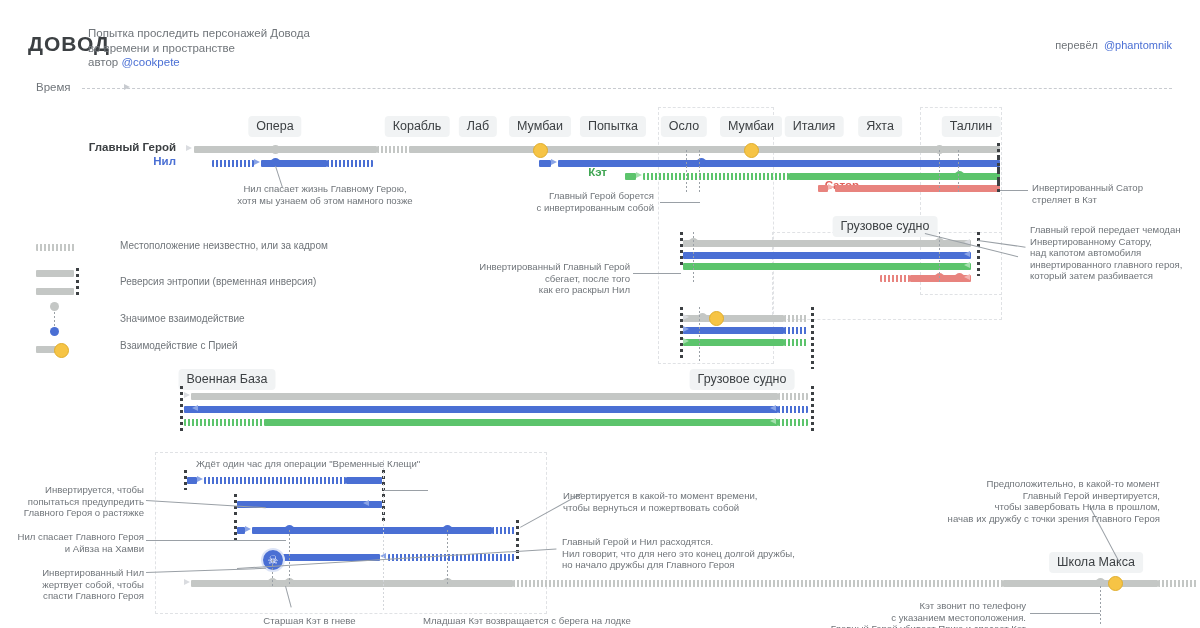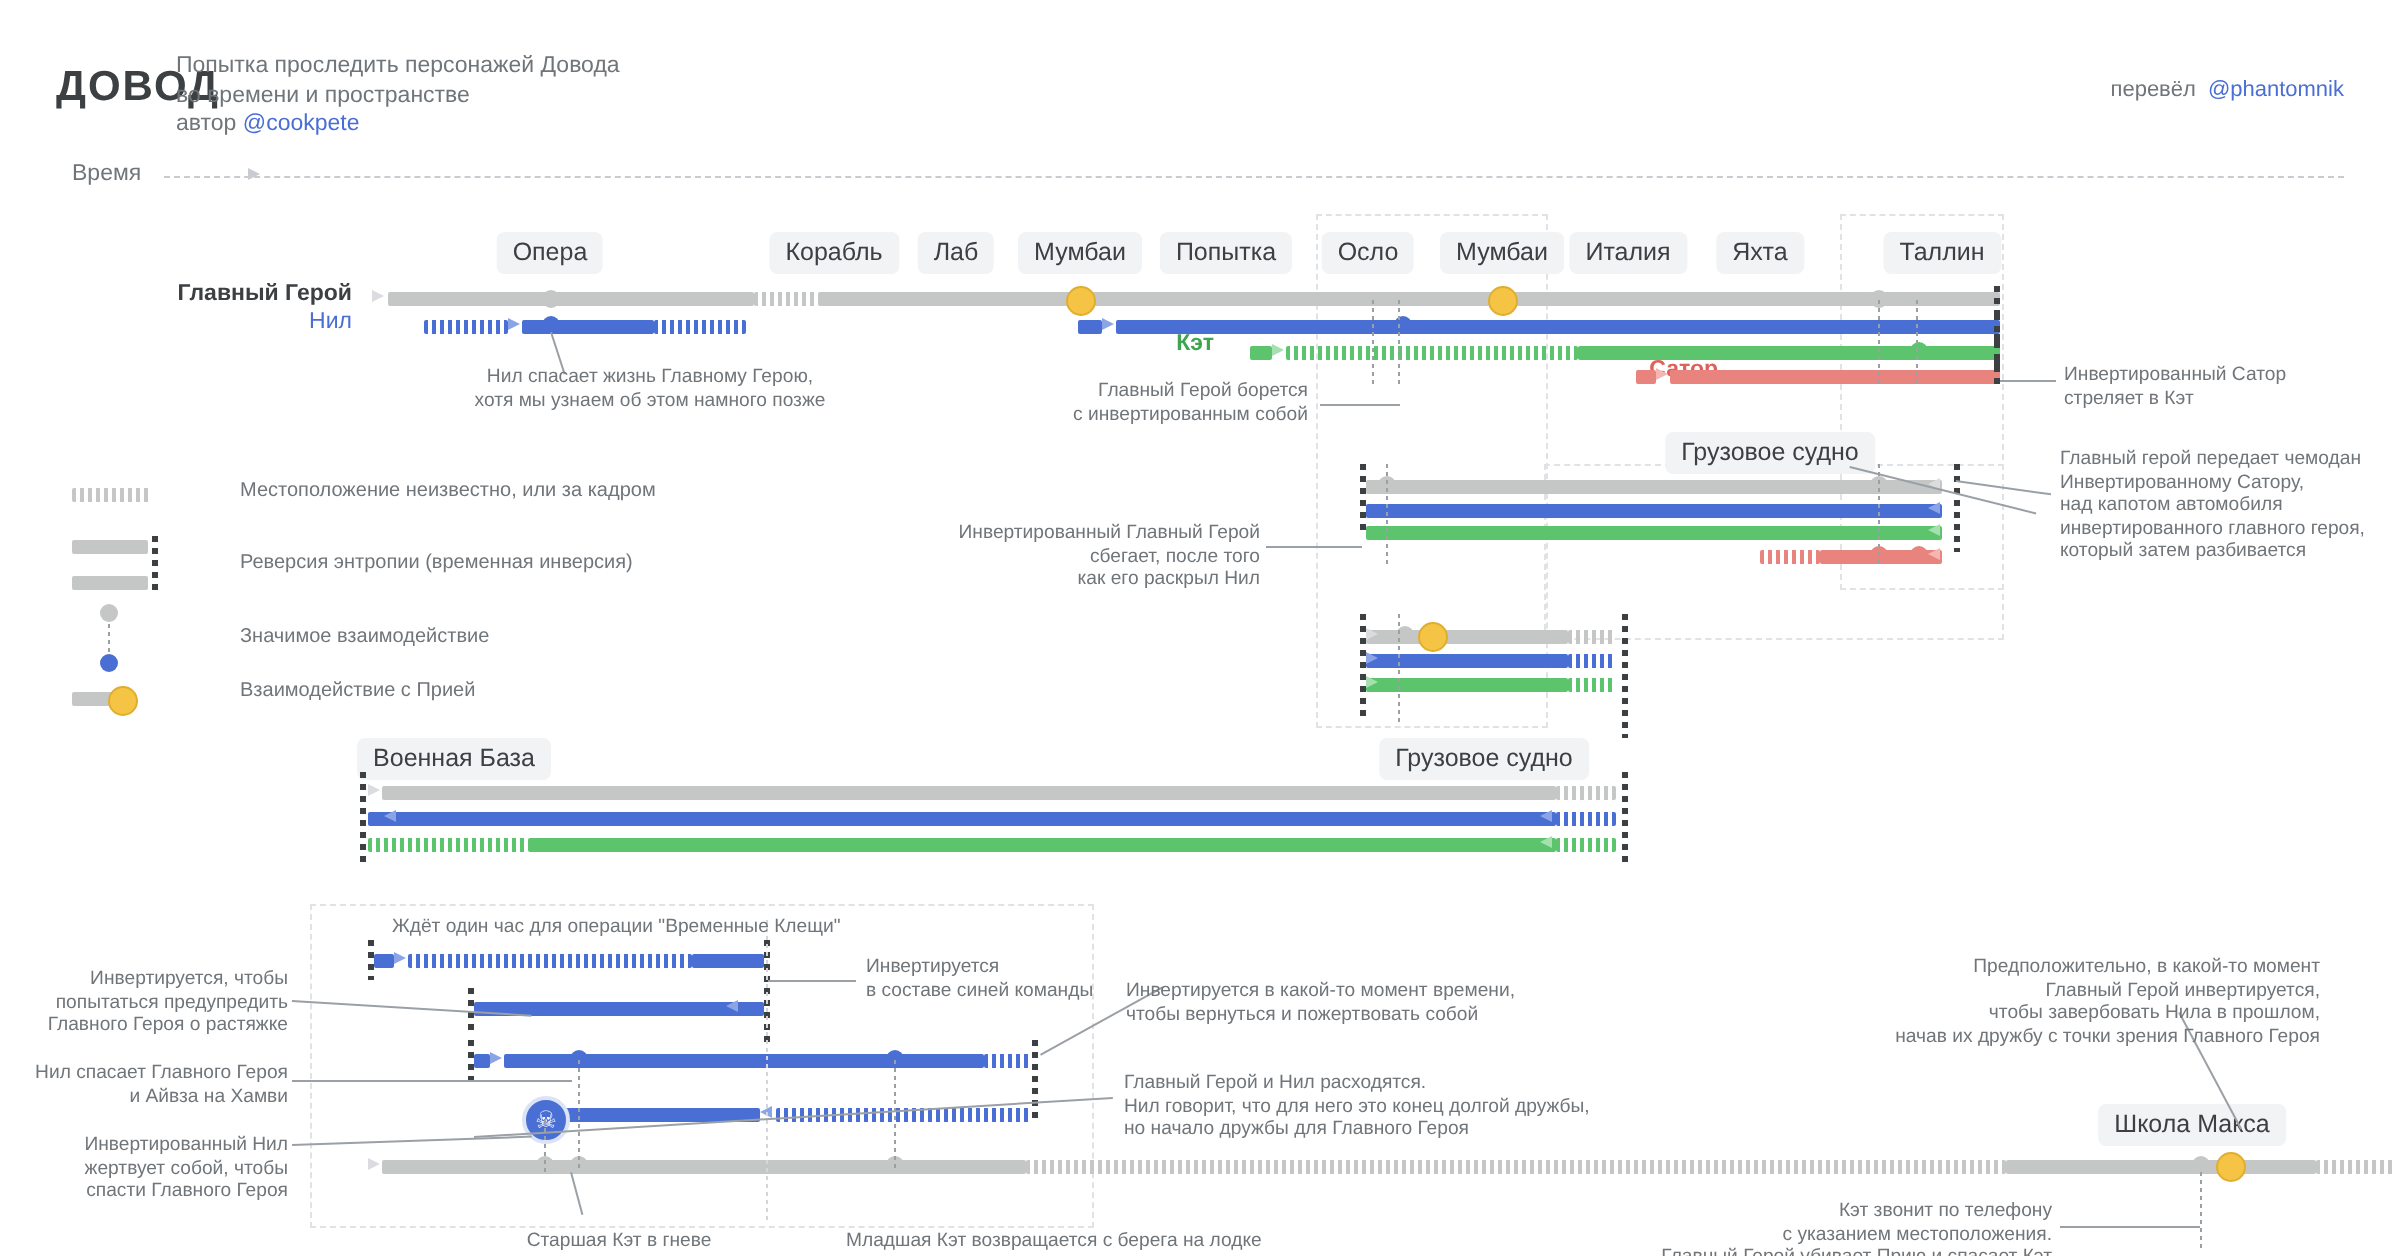--- a/index.html
+++ b/index.html
@@ -121,21 +121,21 @@
     position:absolute;
     border:1px dashed #e0e2e5;
   }
 
   
   .rowname{
     position:absolute;font-size:11.5px;white-space:nowrap;text-align:right;
     transform:translateX(-100%);
   }
   .rn-hero{color:#3c4043;font-weight:bold;}
-  .rn-neil{color:#4a6fd4;font-weight:normal;}
+  .rn-neil{color:#4a6fd4;font-weight:bold;}
   .rn-kat{color:#3fa552;font-weight:bold;}
   .rn-sator{color:#e0605a;font-weight:bold;margin-left:44px;}
 
   
   .note{
     position:absolute;font-size:9.6px;line-height:11.6px;color:#70757a;
     white-space:pre-line;
   }
   .note.r{text-align:right;}
   .note.l{text-align:left;}
@@ -394,22 +394,20 @@
 сбегает, после того
 как его раскрыл Нил</div>
   <div class="note l" style="left:1032px;top:182px;width:170px;">Инвертированный Сатор
 стреляет в Кэт</div>
   <div class="note l" style="left:1030px;top:224px;width:172px;">Главный герой передает чемодан
 Инвертированному Сатору,
 над капотом автомобиля
 инвертированного главного героя,
 который затем разбивается</div>
   <div class="note l" style="left:196px;top:458px;width:300px;">Ждёт один час для операции "Временные Клещи"</div>
-  <div class="note l" style="left:433px;top:478px;width:190px;">Инвертируется
-в составе синей команды</div>
   <div class="note l" style="left:563px;top:490px;width:300px;">Инвертируется в какой-то момент времени,
 чтобы вернуться и пожертвовать собой</div>
   <div class="note r" style="left:20px;top:484px;width:124px;">Инвертируется, чтобы
 попытаться предупредить
 Главного Героя о растяжке</div>
   <div class="note l" style="left:562px;top:536px;width:330px;">Главный Герой и Нил расходятся.
 Нил говорит, что для него это конец долгой дружбы,
 но начало дружбы для Главного Героя</div>
   <div class="note r" style="left:14px;top:531px;width:130px;">Нил спасает Главного Героя
 и Айвза на Хамви</div>

